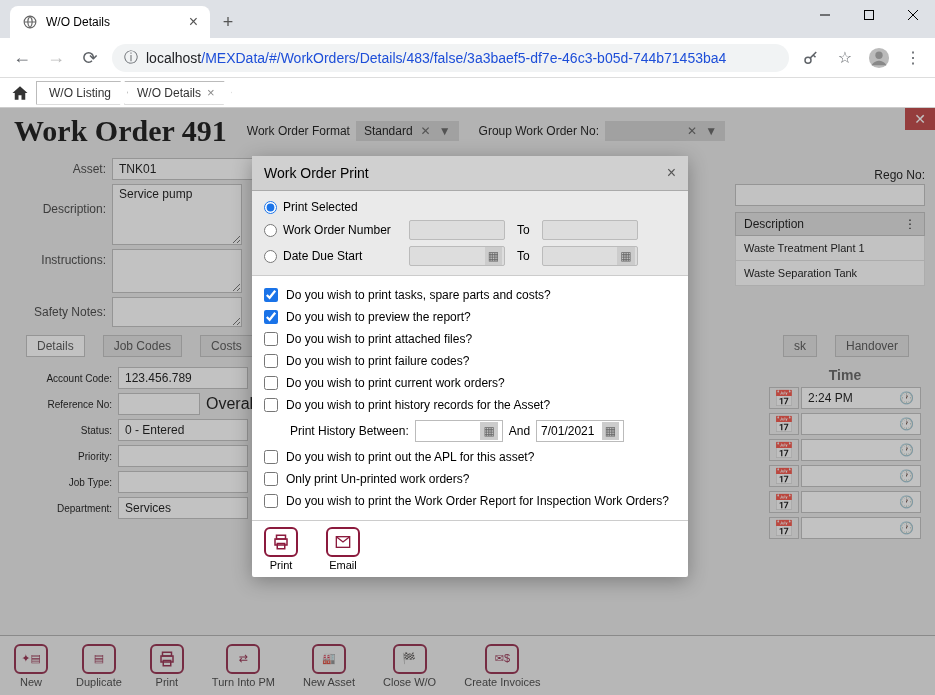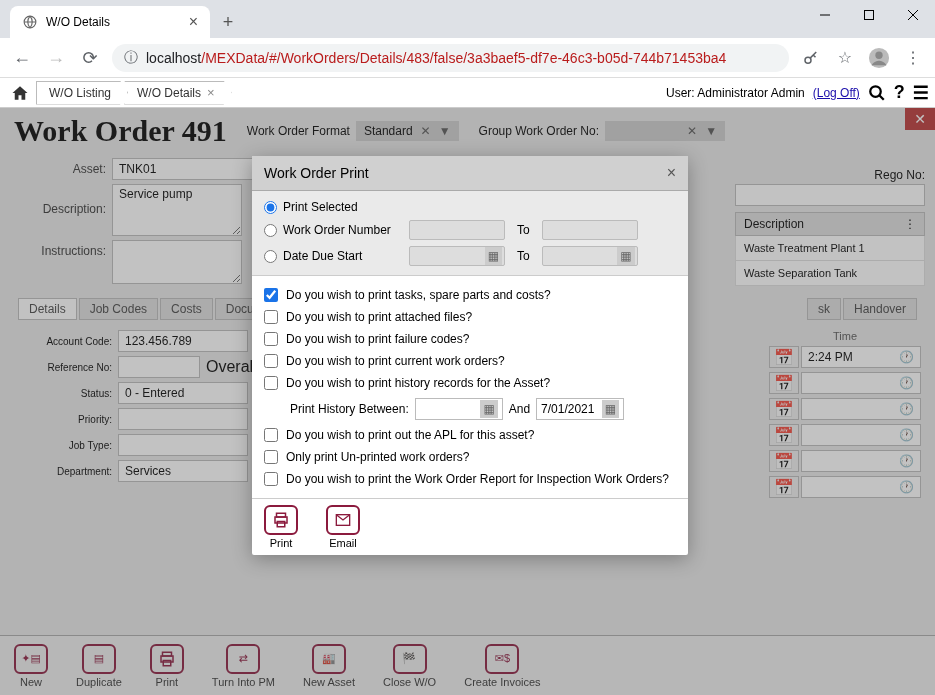--- a/index.html
+++ b/index.html
@@ -13,21 +13,21 @@
     .tab-plus { width: 28px; height: 28px; display: flex; align-items: center; justify-content: center; font-size: 18px; color: #555; margin-left: 4px; margin-bottom: 2px; }
     .window-controls { margin-left: auto; display: flex; height: 100%; align-items: flex-start; }
     .win-btn { width: 44px; height: 30px; display: flex; align-items: center; justify-content: center; font-size: 12px; }
     
     .browser-toolbar { height: 40px; background: #fff; display: flex; align-items: center; padding: 0 10px; gap: 10px; border-bottom: 1px solid #ddd; }
     .nav-btn { width: 24px; height: 24px; display: flex; align-items: center; justify-content: center; color: #5f6368; font-size: 18px; }
     .nav-btn.disabled { color: #bbb; }
     .url-bar { flex: 1; display: flex; align-items: center; height: 28px; background: #f1f3f4; border-radius: 14px; padding: 0 12px; font-size: 14px; color: #202124; gap: 8px; }
     .url-info-icon { color: #5f6368; }
     .url-host { color: #202124; }
-    .url-path { color: #b91c1c; }
+    .url-path { color: #1d4ed8; }
     .toolbar-icon { width: 24px; height: 24px; display: flex; align-items: center; justify-content: center; color: #5f6368; }
     
     
     .app-bar { height: 30px; background: #fff; border-bottom: 1px solid #ccc; display: flex; align-items: center; padding: 0 6px; gap: 2px; }
     .home-chip { display: flex; align-items: center; padding: 0 10px 0 4px; height: 24px; position: relative; }
     .bc-chip { display: flex; align-items: center; padding: 0 16px 0 12px; height: 24px; font-size: 12px; color: #333; border: 1px solid #bbb; position: relative; background: #fff; margin-left: -6px; clip-path: polygon(0 0, calc(100% - 8px) 0, 100% 50%, calc(100% - 8px) 100%, 0 100%, 8px 50%); }
     .bc-chip.first { clip-path: polygon(0 0, calc(100% - 8px) 0, 100% 50%, calc(100% - 8px) 100%, 0 100%); }
     .bc-close { margin-left: 6px; color: #888; font-size: 13px; }
     .app-bar-right { margin-left: auto; display: flex; align-items: center; gap: 8px; font-size: 12px; }
     .logoff-link { color: #1a0dab; text-decoration: underline; }
@@ -42,37 +42,37 @@
     .header-field { display: flex; align-items: center; gap: 6px; font-size: 12px; }
     .header-select { background: #ccc; padding: 3px 8px; min-width: 80px; display: flex; align-items: center; gap: 8px; font-size: 12px; }
     .header-select .x { color: #555; }
     .header-select .arrow { color: #555; }
     .close-x-red { position: absolute; top: 0; right: 0; width: 30px; height: 22px; background: #b33; color: #fff; display: flex; align-items: center; justify-content: center; font-size: 14px; }
     
     .form-area { padding: 4px 14px; }
     .form-row { display: flex; align-items: center; margin-bottom: 4px; }
     .form-label { width: 98px; text-align: right; font-size: 12px; color: #333; padding-right: 6px; }
     .form-input { background: #fff; border: 1px solid #bbb; height: 22px; padding: 2px 6px; font-size: 12px; min-width: 130px; }
-    .form-textarea { background: #fff; border: 1px solid #bbb; height: 52px; width: 130px; padding: 2px 6px; font-size: 12px; }
+    .form-textarea { background: #fff; border: 1px solid #bbb; height: 61px; width: 130px; padding: 2px 6px; font-size: 12px; }
     
     .right-panel { position: absolute; right: 10px; top: 60px; width: 190px; }
     .right-panel-label { font-size: 12px; text-align: right; margin-bottom: 2px; }
     .desc-header { background: #ddd; padding: 4px 8px; font-size: 12px; border: 1px solid #bbb; display:flex; justify-content:space-between; }
     .desc-item { background: #fff; padding: 6px 8px; font-size: 11px; border: 1px solid #ddd; border-top: none; }
     
-    .tabs-row { display: flex; gap: 2px; padding: 0 18px; margin-top: 6px; }
+    .tabs-row { display: flex; gap: 18px; padding: 0 26px; }
     .tab-btn { background: #ddd; border: 1px solid #bbb; padding: 3px 10px; font-size: 12px; color: #444; }
     .tab-btn.active { background: #fff; }
     
     .details-form { padding: 10px 14px; display: flex; gap: 40px; }
     .details-col { display: flex; flex-direction: column; gap: 4px; }
     .details-row { display: flex; align-items: center; }
     .details-label { width: 104px; text-align: right; font-size: 10px; padding-right: 6px; }
     .details-input { background: #fff; border: 1px solid #bbb; height: 22px; padding: 2px 6px; font-size: 12px; width: 130px; }
-    .time-col-header { font-size:11px; text-align:center; color:#555; }
+    .time-col-header { font-size:14px; text-align:center; color:#555;font-weight:bold; }
     .time-input { background: #fff; border: 1px solid #bbb; height: 22px; padding: 2px 6px; font-size: 12px; width: 120px; display:flex; align-items:center; justify-content:space-between; }
     .clock-icon { color:#888; }
     .cal-icon-small { color:#888; padding:0 4px; background:#eee; border:1px solid #bbb; height:22px; display:flex; align-items:center; }
     
     .bottom-toolbar { position: absolute; bottom: 0; left: 0; right: 0; height: 60px; background: #eee; border-top: 1px solid #aaa; display: flex; align-items: center; padding: 0 14px; gap: 28px; }
     .tb-btn { display: flex; flex-direction: column; align-items: center; gap: 2px; font-size: 11px; color: #333; }
     .tb-icon { width: 34px; height: 30px; border: 2px solid #8b1a3d; border-radius: 6px; display: flex; align-items: center; justify-content: center; color: #8b1a3d; }
     
     
     .modal { position: absolute; top: 156px; left: 252px; width: 436px; background: #fff; z-index: 10; box-shadow: 0 4px 20px rgba(0,0,0,0.3); border-radius: 2px; }
@@ -164,32 +164,20 @@
         <path d="M12 3l10 9h-3v9h-5v-6h-4v6H5v-9H2z"></path>
       </svg>
   </div>
   <div class="bc-chip first">
     <span>W/O Listing</span>
   </div>
   <div class="bc-chip">
     <span>W/O Details</span>
     <span class="bc-close">×</span>
   </div>
-  <div class="app-bar-right">
-    <span>User: Administrator Admin</span>
-    <a class="logoff-link">(Log Off)</a>
-    <span class="app-bar-icon">
-        <svg width="18" height="18" viewBox="0 0 24 24" fill="none" stroke="#000" stroke-width="3">
-          <circle cx="10" cy="10" r="7"></circle>
-          <line x1="15" y1="15" x2="21" y2="21"></line>
-        </svg>
-      </span>
-    <span class="app-bar-icon">?</span>
-    <span class="app-bar-icon">☰</span>
-  </div>
 </div>
 
 <div class="main-content">
   <div class="close-x-red">✕</div>
 
   <div class="page-header">
     <div class="page-title">Work Order 491</div>
     <div class="header-field">
       <span>Work Order Format</span>
       <div class="header-select">
@@ -214,20 +202,24 @@
       <input class="form-input" value="TNK01" style="">
     </div>
     <div class="form-row" style="align-items:flex-start">
       <div class="form-label" style="padding-top:18px">Description:</div>
       <textarea class="form-textarea" style="">Service pump</textarea>
     </div>
     <div class="form-row" style="align-items:flex-start">
       <div class="form-label" style="padding-top:4px">Instructions:</div>
       <textarea class="form-textarea" style="height: 44px;"></textarea>
     </div>
+    <div class="form-row">
+      <div class="form-label">Safety Notes:</div>
+      <textarea class="form-textarea" style="height: 30px;"></textarea>
+    </div>
   </div>
 
   <div class="right-panel">
     <div class="right-panel-label">Rego No:</div>
     <input class="form-input" style="width: 100%; margin-bottom: 6px;">
     <div class="desc-header">
         <span>Description</span>
         <span>⋮</span>
       </div>
     <div class="desc-item">Waste Treatment Plant 1</div>
@@ -387,20 +379,24 @@
           <span class="cal-icon">▦</span>
         </div>
       </label>
   </div>
   <div class="modal-body">
     <label class="check-row">
         <input type="checkbox" checked="" style="">
         <span>Do you wish to print tasks, spare parts and costs?</span>
       </label>
     <label class="check-row">
+        <input type="checkbox" checked="" style="">
+        <span>Do you wish to preview the report?</span>
+      </label>
+    <label class="check-row">
         <input type="checkbox" style="">
         <span>Do you wish to print attached files?</span>
       </label>
     <label class="check-row">
         <input type="checkbox" style="">
         <span>Do you wish to print failure codes?</span>
       </label>
     <label class="check-row">
         <input type="checkbox" style="">
         <span>Do you wish to print current work orders?</span>

